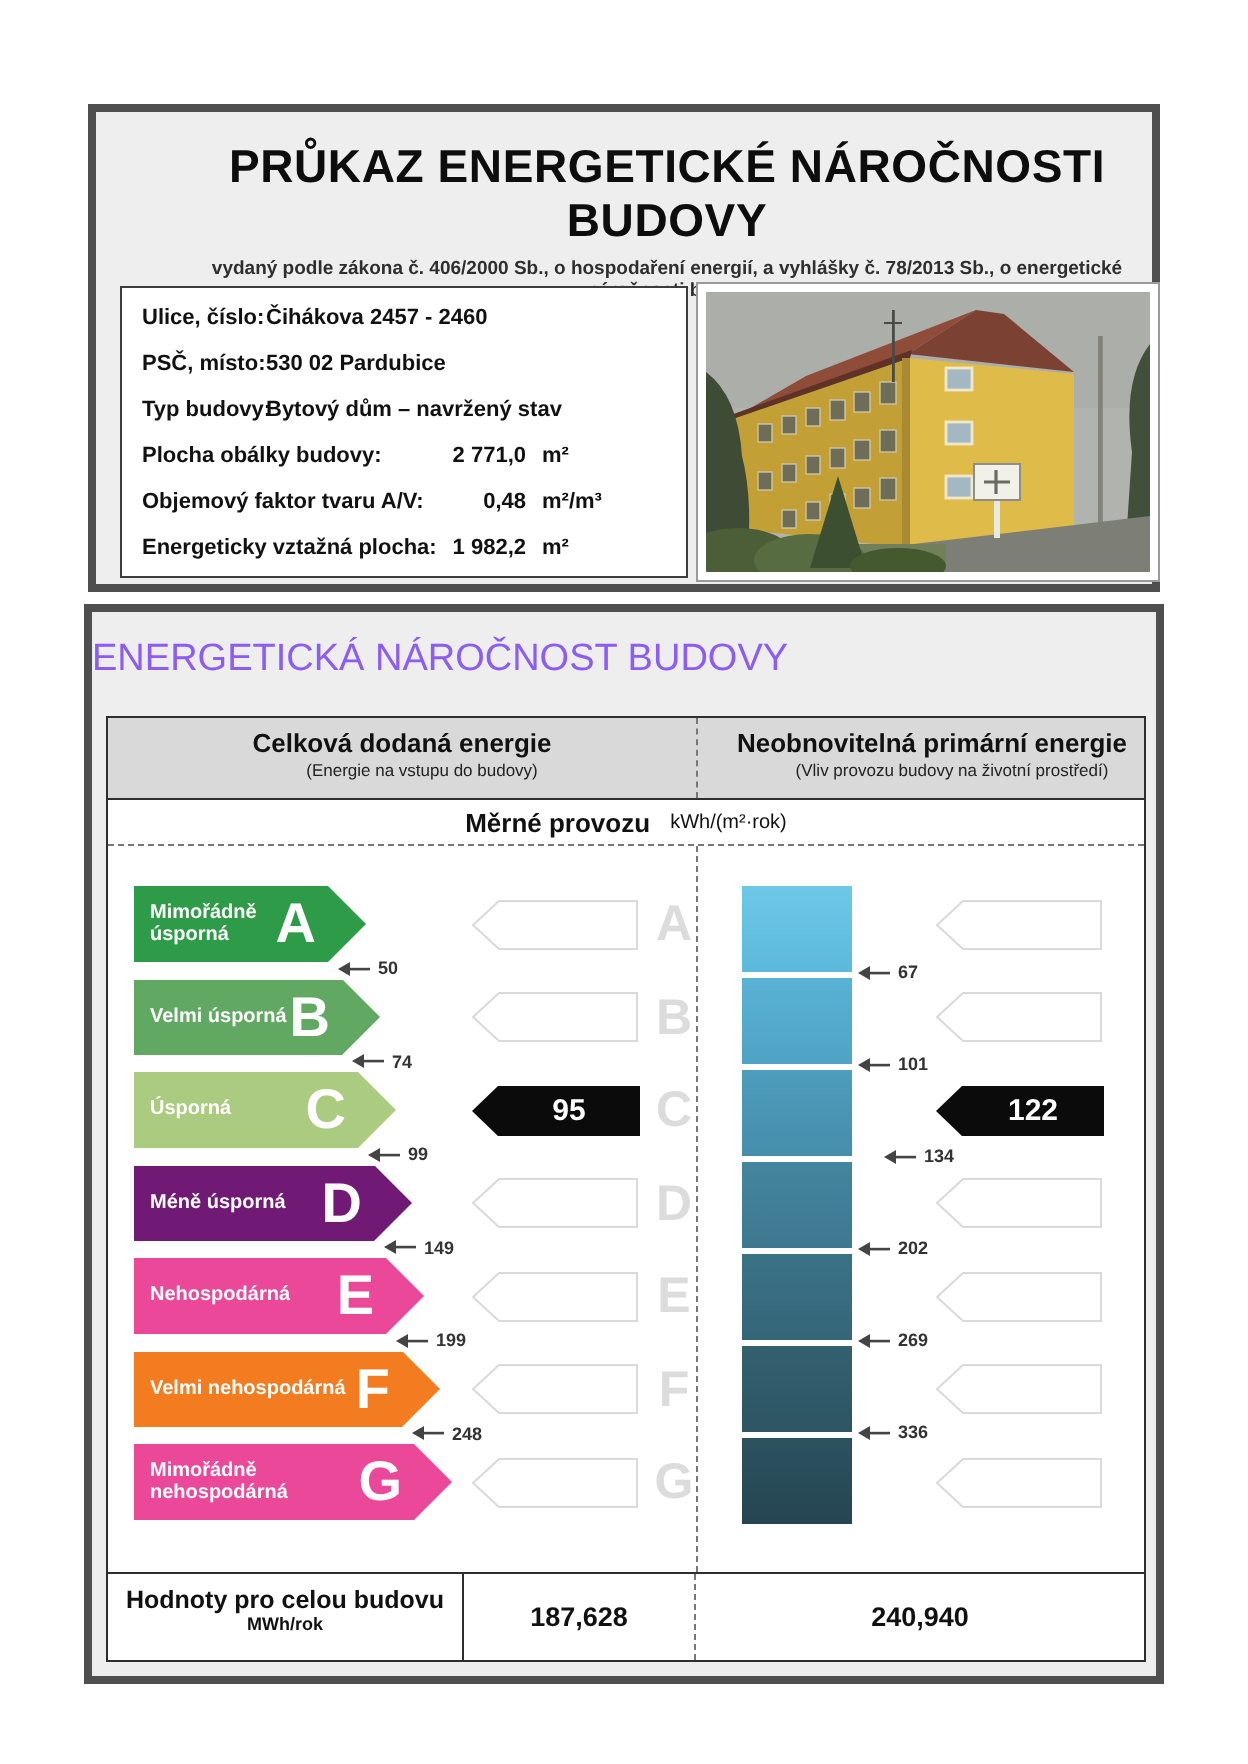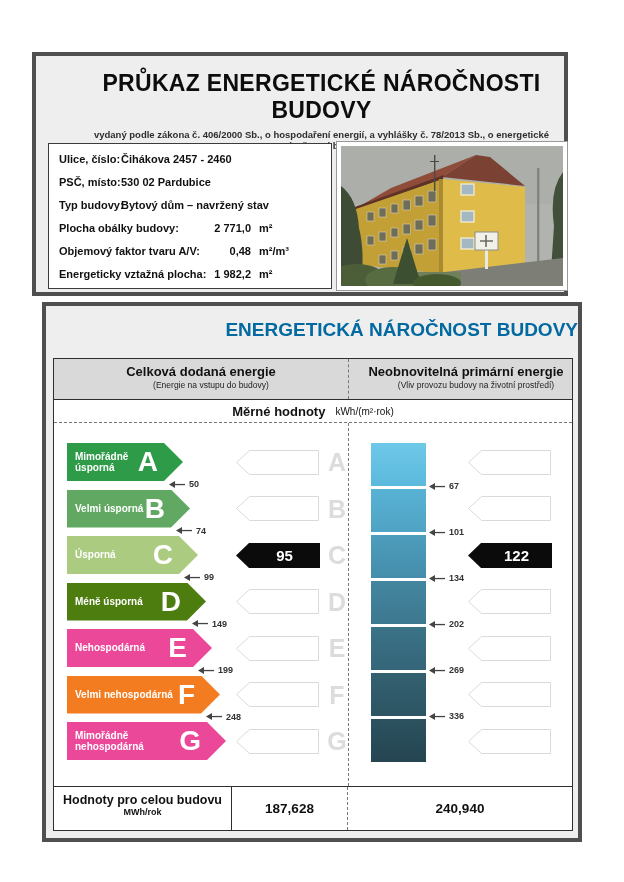--- a/index.html
+++ b/index.html
@@ -1,36 +1,36 @@
 <!DOCTYPE html>
 <html><head>
 <meta charset="utf-8">
 <style>
   html,body{margin:0;padding:0;background:#fff;width:624px;height:882px;overflow:hidden;
     font-family:"Liberation Sans", sans-serif;}
   .box{position:absolute;box-sizing:border-box;border:4px solid #4f4f4f;background:#eeeeee;}
-  #box1{left:32px;top:52px;width:536px;height:244px;padding-left:43px;}
+  #box1{left:44px;top:52px;width:536px;height:244px;padding-left:43px;}
   #box2{left:42px;top:302px;width:540px;height:540px;}
 
   .main-title{margin-top:14px;text-align:center;font-size:23px;font-weight:bold;color:#0d0d0d;letter-spacing:.3px;}
   .main-sub{margin-top:5px;text-align:center;font-size:9.5px;font-weight:bold;color:#2e2e2e;}
 
   .info-cell{position:absolute;left:12px;top:87px;width:284px;height:146px;background:#fff;
     border:1px solid #3c3c3c;box-sizing:border-box;padding-top:5px;}
   .irow{position:relative;height:23px;font-size:11px;font-weight:bold;color:#111;}
   .ilabel{position:absolute;left:10px;top:4px;}
   .ival{position:absolute;left:72px;top:4px;}
   .inum{position:absolute;left:118px;top:4px;width:84px;text-align:right;}
   .iunit{position:absolute;left:210px;top:4px;}
 
   .photo-cell{position:absolute;left:300px;top:85px;width:232px;height:150px;background:#fff;
     border:1px solid #9a9a9a;box-sizing:border-box;padding:4px;}
   .photo-cell svg{display:block;width:100%;height:100%;}
 
-  .section-title{margin-top:13px;text-align:right;font-size:19px;font-weight:bold;color:#0369a1;}
+  .section-title{margin-top:13px;text-align:left;font-size:19px;font-weight:normal;color:#8b5cf6;}
 
   .etable{position:absolute;left:7px;top:52px;width:518px;background:#fff;border:1px solid #2e2e2e;}
   .hrow{display:flex;background:#d9d9d9;border-bottom:1px solid #2e2e2e;height:40px;gap:11px;}
   .hcell{box-sizing:border-box;padding-top:5px;text-align:center;}
   .hl{width:295px;border-right:1px dashed #777;}
   .hr{flex:1;}
   .htitle{font-size:13px;font-weight:bold;color:#111;}
   .hsub{font-size:8.5px;color:#222;margin-top:1px;margin-left:20px;}
 
   .mrow{height:22px;border-bottom:1px dashed #777;display:flex;align-items:center;justify-content:center;}
@@ -53,21 +53,21 @@
   .slot{height:25px;margin-bottom:21.5px;position:relative;}
   .bval{position:absolute;left:13px;top:0;width:71px;height:25px;line-height:25px;text-align:center;
     color:#fff;font-weight:bold;font-size:15px;}
 
   .ltrs{position:absolute;left:266px;top:20px;width:34px;}
   .ltr{height:46.5px;line-height:38px;font-size:25px;font-weight:bold;color:#dcdcdc;text-align:center;}
 
   .thl,.thr{position:absolute;display:flex;align-items:center;gap:4px;font-size:9px;font-weight:bold;color:#333;}
   .p0{left:115px;top:56px}.p1{left:122px;top:102.5px}.p2{left:130px;top:149px}
   .p3{left:138px;top:195.5px}.p4{left:144px;top:242px}.p5{left:152px;top:288.5px}
-  .q0{left:375px;top:58px}.q1{left:375px;top:104px}.q2{left:375px;top:150px}
+  .q0{left:375px;top:58px}.q1{left:375px;top:104px}.q2{left:388px;top:150px}
   .q3{left:375px;top:196px}.q4{left:375px;top:242px}.q5{left:375px;top:288px}
 
   .scale{position:absolute;left:317px;top:20px;width:55px;}
   .seg{height:43px;margin-bottom:3px;}
 
   .trow{display:flex;height:43px;border-top:1px solid #2e2e2e;}
   .tlabel{width:178px;border-right:1px solid #2e2e2e;text-align:center;padding-top:6px;box-sizing:border-box;}
   .tl1{font-size:12.5px;font-weight:bold;color:#111;}
   .tl2{font-size:9px;font-weight:bold;color:#111;}
   .tv1{width:116px;border-right:1px dashed #777;box-sizing:border-box;display:flex;align-items:center;justify-content:center;font-weight:bold;font-size:13.5px;color:#111;}
@@ -181,41 +181,41 @@
         <div class="htitle">Celková dodaná energie</div>
         <div class="hsub">(Energie na vstupu do budovy)</div>
       </div>
       <div class="hcell hr">
         <div class="htitle">Neobnovitelná primární energie</div>
         <div class="hsub">(Vliv provozu budovy na životní prostředí)</div>
       </div>
     </div>
 
     <div class="mrow">
-      <span class="mlabel">Měrné hodnoty</span>
+      <span class="mlabel">Měrné provozu</span>
       <span class="munit">kWh/(m²·rok)</span>
     </div>
 
     <div class="chart">
       <div class="vsep"></div>
 
       <div class="carrs">
         <div class="carr w0" style="background: rgb(45, 155, 72);">
             <span class="clabel">Mimořádně úsporná</span>
             <span class="cletter">A</span>
           </div>
         <div class="carr w1" style="background: rgb(97, 169, 99);">
             <span class="clabel">Velmi úsporná</span>
             <span class="cletter">B</span>
           </div>
         <div class="carr w2" style="background: rgb(171, 203, 128);">
             <span class="clabel">Úsporná</span>
             <span class="cletter">C</span>
           </div>
-        <div class="carr w3" style="background: #4d7c0f;">
+        <div class="carr w3" style="background: #701a75;">
             <span class="clabel">Méně úsporná</span>
             <span class="cletter">D</span>
           </div>
         <div class="carr w4" style="background: #ec4899;">
             <span class="clabel">Nehospodárná</span>
             <span class="cletter">E</span>
           </div>
         <div class="carr w5" style="background: rgb(244, 124, 32);">
             <span class="clabel">Velmi nehospodárná</span>
             <span class="cletter">F</span>

